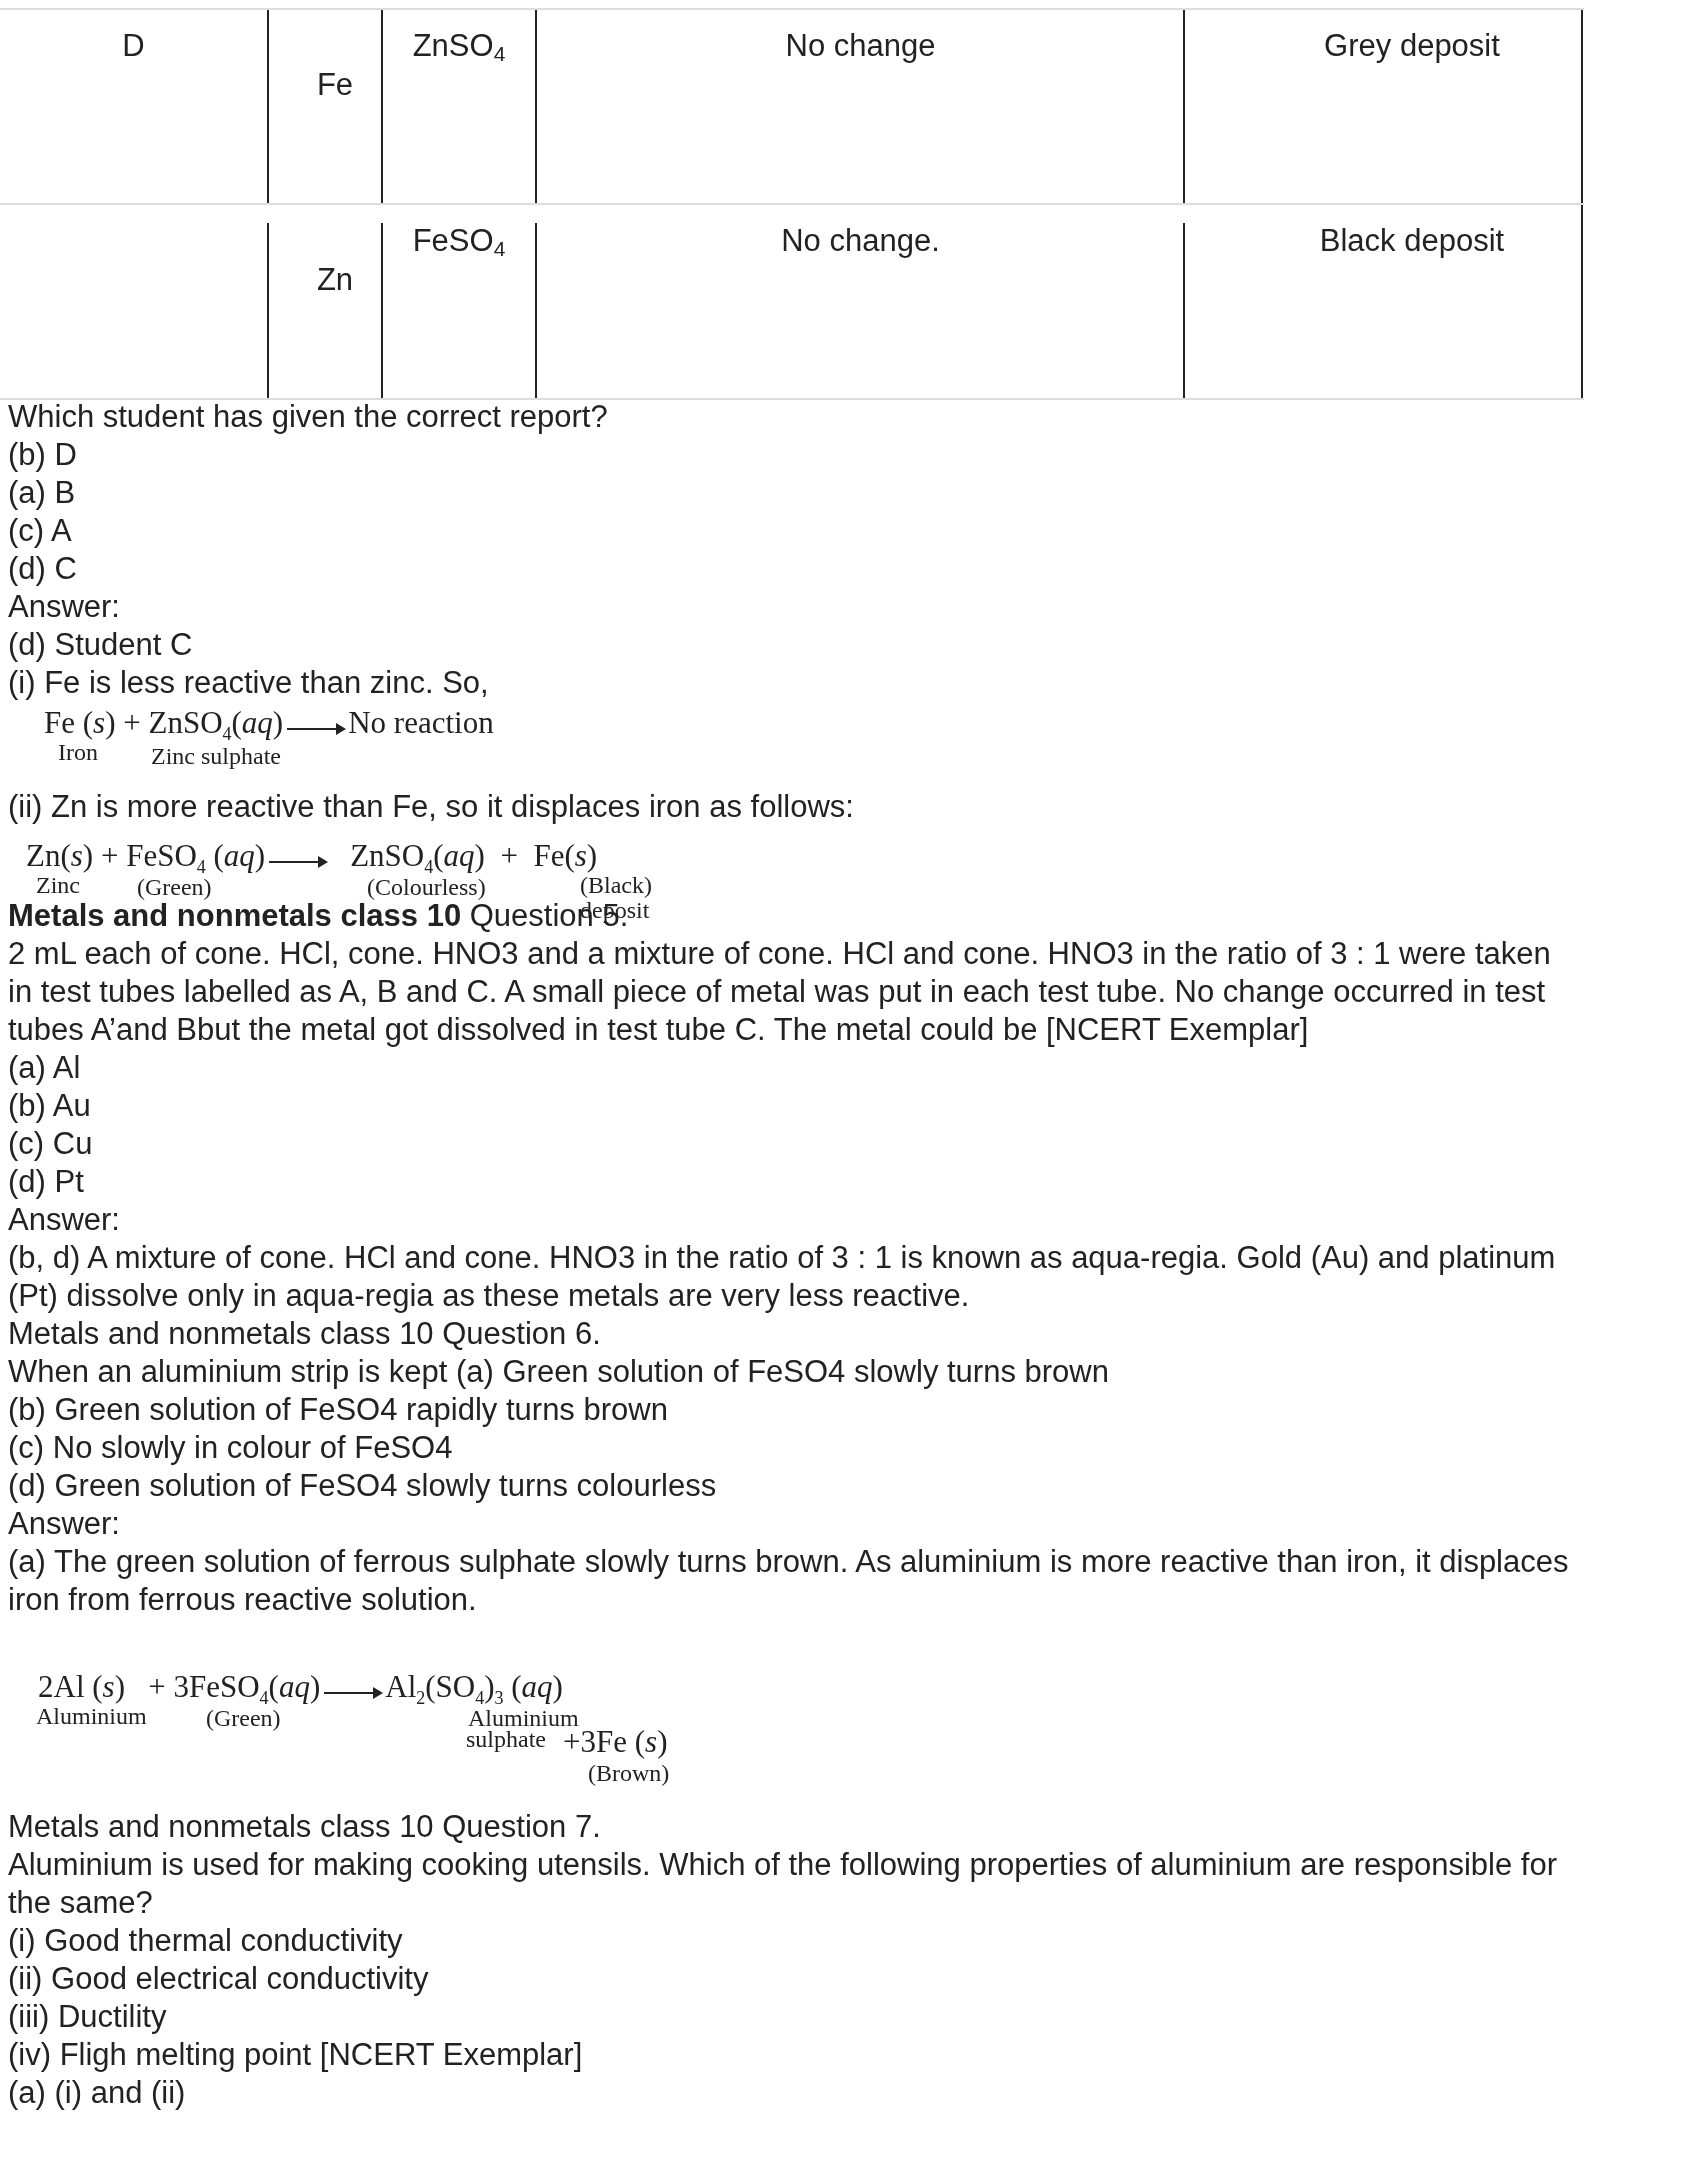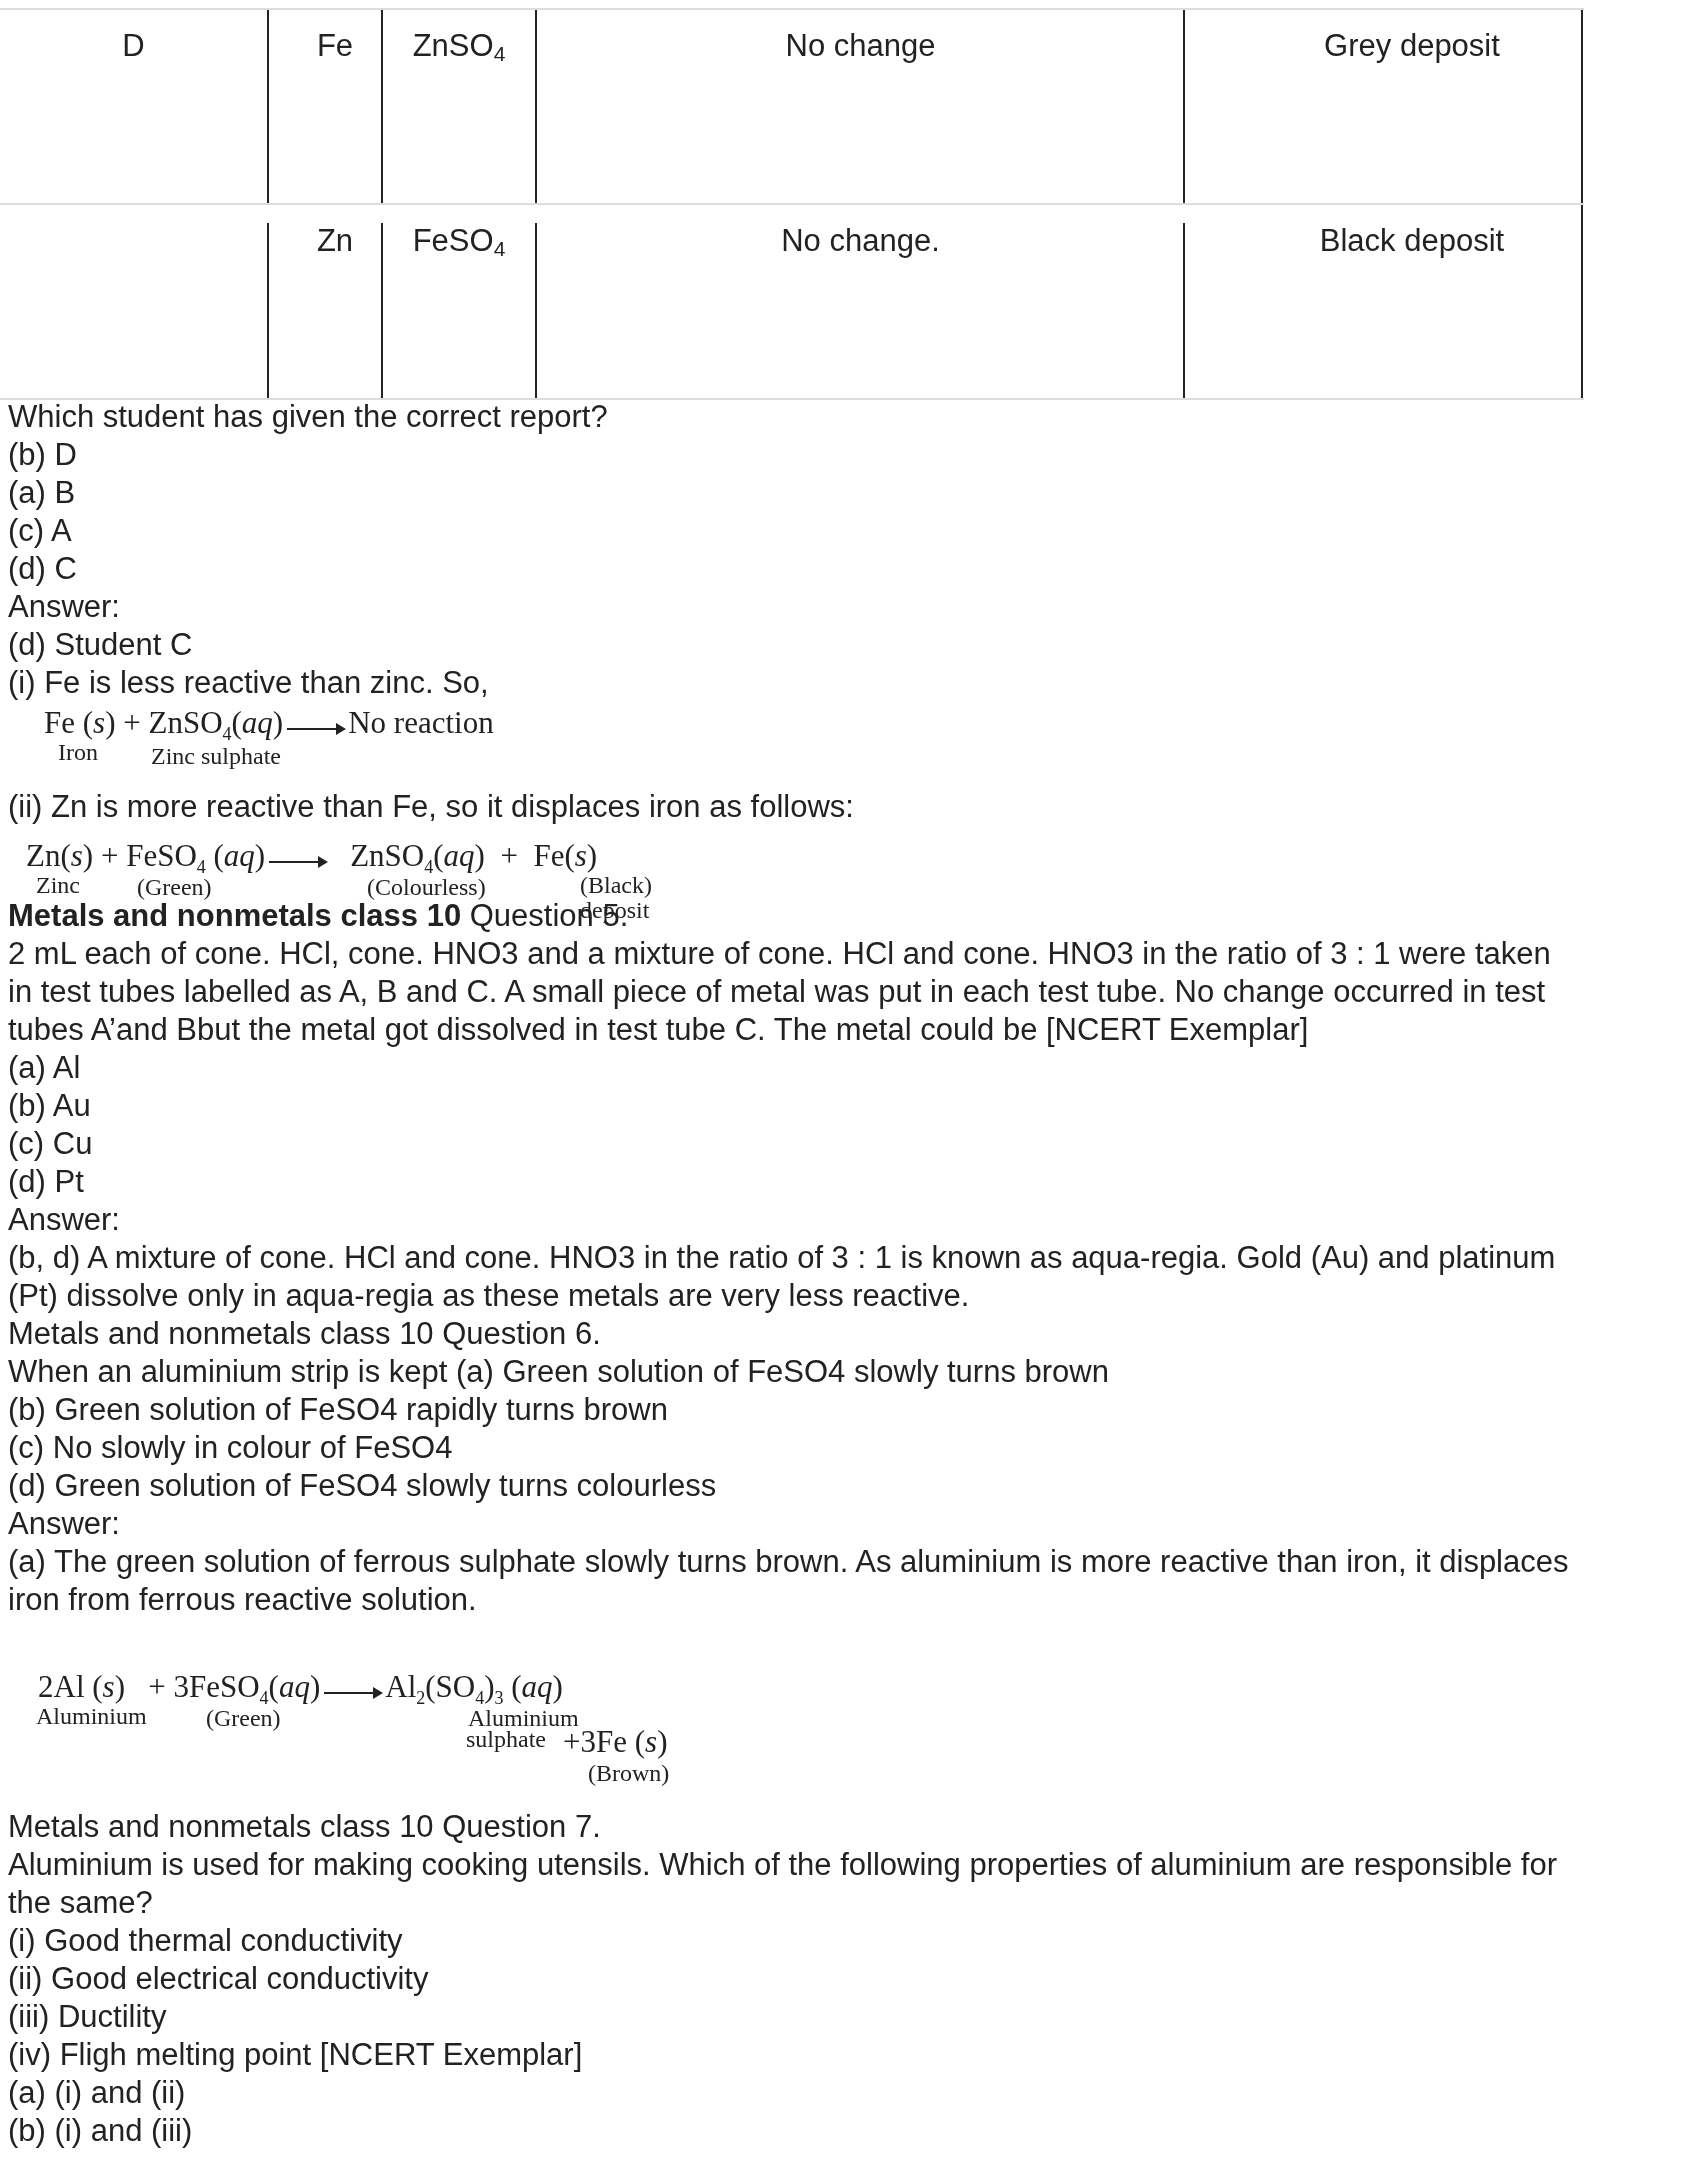--- a/index.html
+++ b/index.html
@@ -5,21 +5,21 @@
   html, body { margin: 0; padding: 0; background: #ffffff; }
   body { width: 1683px; height: 2178px; overflow: hidden; position: relative;
          font-family: "Liberation Sans", sans-serif; color: #222222; }
   .tbl { position: absolute; left: 0; top: 8px; width: 1584px; }
   .trow { position: relative; height: 193px; border-top: 2px solid #dddddd; }
   .trow.last { border-bottom: 2px solid #dddddd; }
   .cell { position: absolute; top: 0; height: 193px; text-align: center;
           font-size: 31px; line-height: 1; padding-top: 20px; box-sizing: border-box; }
   .vline { position: absolute; width: 2px; background: #222; }
   .c0 { left: 0; width: 267px; }
-  .c1 { left: 268px; width: 134px; }
+  .c1 { left: 268px; width: 134px; margin-top: 39px; }
   .c2 { left: 383px; width: 152px; }
   .c3 { left: 537px; width: 647px; }
   .c4 { left: 1185px; width: 398px; margin-left: 28px; }
   .sub { font-size: 21px; position: relative; top: 5px; }
   .body { position: absolute; left: 8px; font-size: 31px; line-height: 38px; }
   .line { white-space: nowrap; }
   b { font-weight: bold; }
   .eq { position: absolute; font-family: "Liberation Serif", serif; color: #222; white-space: nowrap; }
   .eq .main { font-size: 31px; }
   .eq .lab { font-size: 24px; position: absolute; white-space: nowrap; }
@@ -123,15 +123,14 @@
 
 <div class="body" style="top:1808px">
   <div class="line">Metals and nonmetals class 10 Question 7.</div>
   <div class="line">Aluminium is used for making cooking utensils. Which of the following properties of aluminium are responsible for</div>
   <div class="line">the same?</div>
   <div class="line">(i) Good thermal conductivity</div>
   <div class="line">(ii) Good electrical conductivity</div>
   <div class="line">(iii) Ductility</div>
   <div class="line">(iv) Fligh melting point [NCERT Exemplar]</div>
   <div class="line">(a) (i) and (ii)</div>
-  <div class="line">(b) (i) and (iii)</div>
 </div>
 
 
 </body></html>

